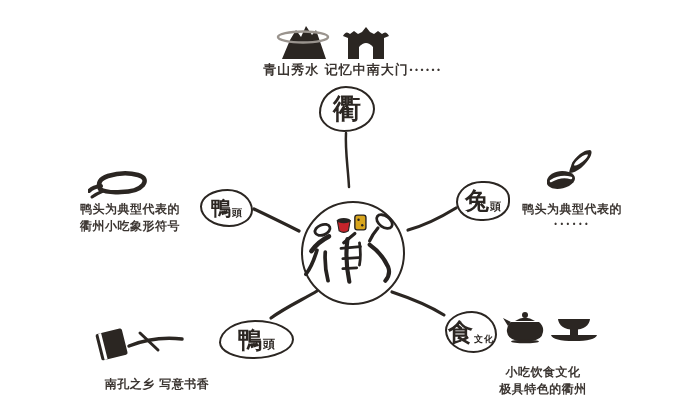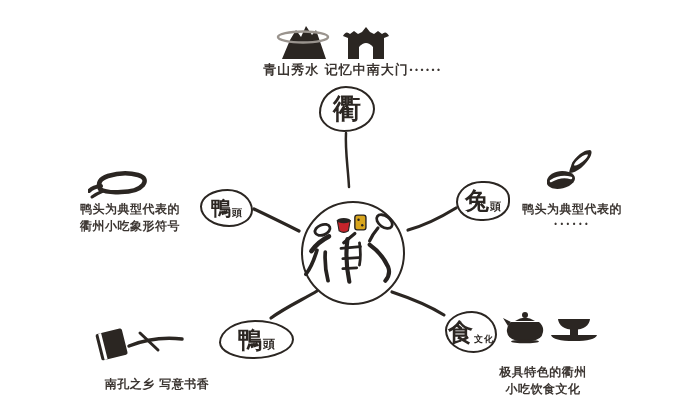--- a/index.html
+++ b/index.html
@@ -165,17 +165,17 @@
     <ellipse cx="24" cy="31.5" rx="14" ry="1.8" fill="#2b2622"></ellipse>
   </svg>
 
   <svg class="abs" style="left:549px;top:316px;" width="50" height="28" viewBox="0 0 50 28">
     <path d="M9,3 H41 Q40,13 25,14 Q10,13 9,3 Z" fill="#2b2622"></path>
     <rect x="21" y="13" width="8" height="6" fill="#2b2622"></rect>
     <path d="M2,19 H48 Q46,25 25,25 Q4,25 2,19 Z" fill="#2b2622"></path>
   </svg>
 
   <div class="annotation" style="left:487px;top:364px;width:112px;">
+    <div>小吃饮食文化</div>
     <div>极具特色的衢州</div>
-    <div>小吃饮食文化</div>
   </div>
 
 </div>
 
 </body></html>

